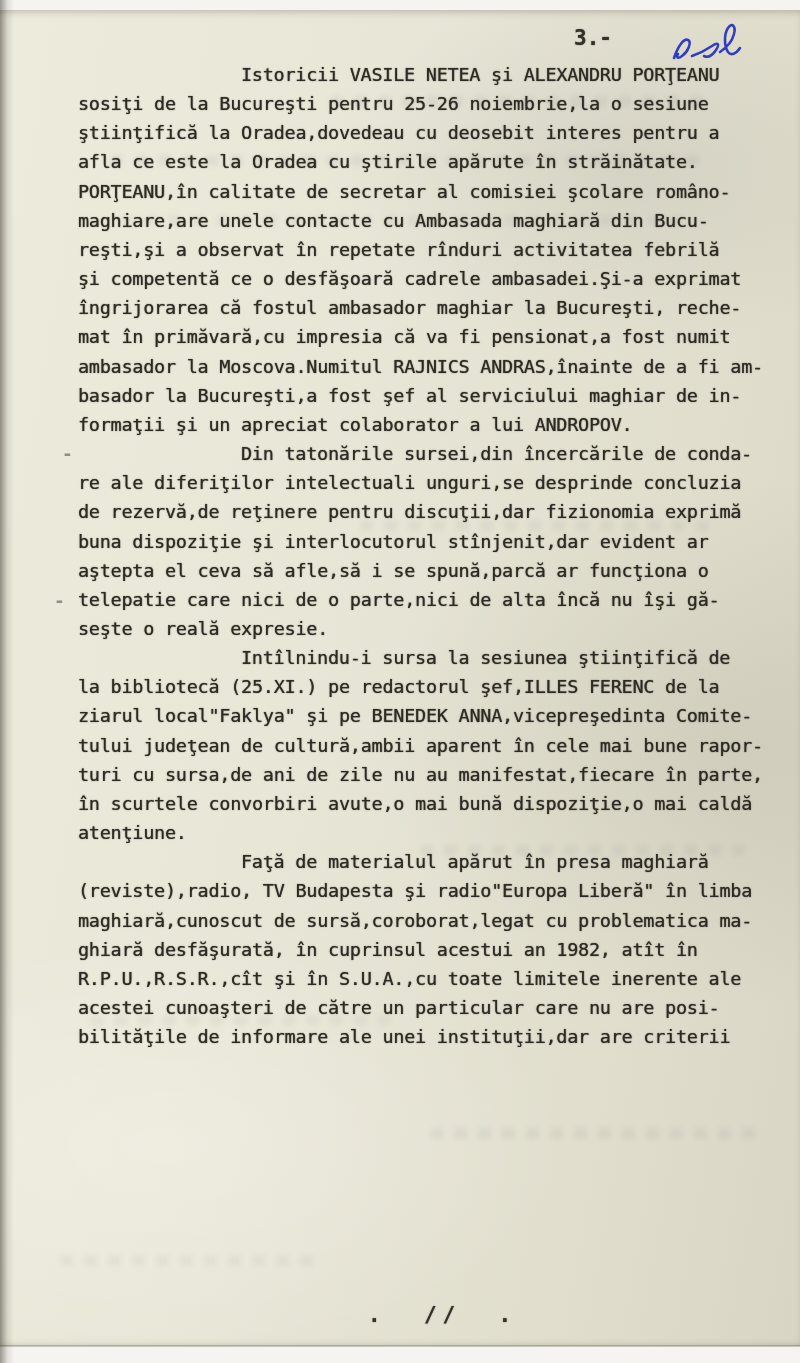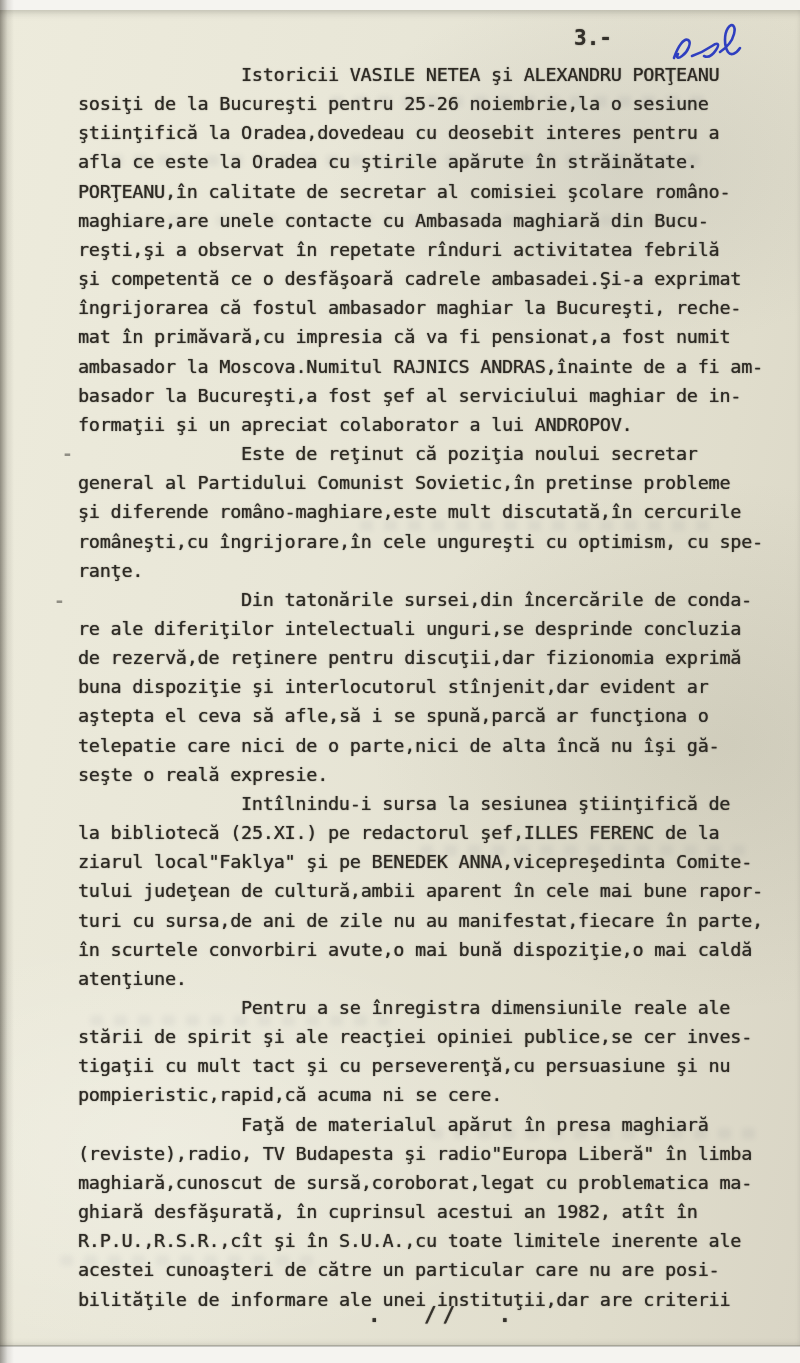--- a/index.html
+++ b/index.html
@@ -101,43 +101,34 @@
 afla ce este la Oradea cu ştirile apărute în străinătate.
 PORŢEANU,în calitate de secretar al comisiei şcolare româno-
 maghiare,are unele contacte cu Ambasada maghiară din Bucu-
 reşti,şi a observat în repetate rînduri activitatea febrilă
 şi competentă ce o desfăşoară cadrele ambasadei.Şi-a exprimat
 îngrijorarea că fostul ambasador maghiar la Bucureşti, reche-
 mat în primăvară,cu impresia că va fi pensionat,a fost numit
 ambasador la Moscova.Numitul RAJNICS ANDRAS,înainte de a fi am-
 basador la Bucureşti,a fost şef al serviciului maghiar de in-
 formaţii şi un apreciat colaborator a lui ANDROPOV.</p>
-  <p>Este de reţinut că poziţia noului secretar
-general al Partidului Comunist Sovietic,în pretinse probleme
-şi diferende româno-maghiare,este mult discutată,în cercurile
-româneşti,cu îngrijorare,în cele ungureşti cu optimism, cu spe-
-ranţe.</p>
   <p>Din tatonările sursei,din încercările de conda-
 re ale diferiţilor intelectuali unguri,se desprinde concluzia
 de rezervă,de reţinere pentru discuţii,dar fizionomia exprimă
 buna dispoziţie şi interlocutorul stînjenit,dar evident ar
 aştepta el ceva să afle,să i se spună,parcă ar funcţiona o
 telepatie care nici de o parte,nici de alta încă nu îşi gă-
 seşte o reală expresie.</p>
   <p>Intîlnindu-i sursa la sesiunea ştiinţifică de
 la bibliotecă (25.XI.) pe redactorul şef,ILLES FERENC de la
 ziarul local"Faklya" şi pe BENEDEK ANNA,vicepreşedinta Comite-
 tului judeţean de cultură,ambii aparent în cele mai bune rapor-
 turi cu sursa,de ani de zile nu au manifestat,fiecare în parte,
 în scurtele convorbiri avute,o mai bună dispoziţie,o mai caldă
 atenţiune.</p>
-  <p>Pentru a se înregistra dimensiunile reale ale
-stării de spirit şi ale reacţiei opiniei publice,se cer inves-
-tigaţii cu mult tact şi cu perseverenţă,cu persuasiune şi nu
-pompieristic,rapid,că acuma ni se cere.</p>
   <p>Faţă de materialul apărut în presa maghiară
 (reviste),radio, TV Budapesta şi radio"Europa Liberă" în limba
 maghiară,cunoscut de sursă,coroborat,legat cu problematica ma-
 ghiară desfăşurată, în cuprinsul acestui an 1982, atît în
 R.P.U.,R.S.R.,cît şi în S.U.A.,cu toate limitele inerente ale
 acestei cunoaşteri de către un particular care nu are posi-
 bilităţile de informare ale unei instituţii,dar are criterii</p>
 </div>
 
 <div class="end-mark">.  //  .</div>

